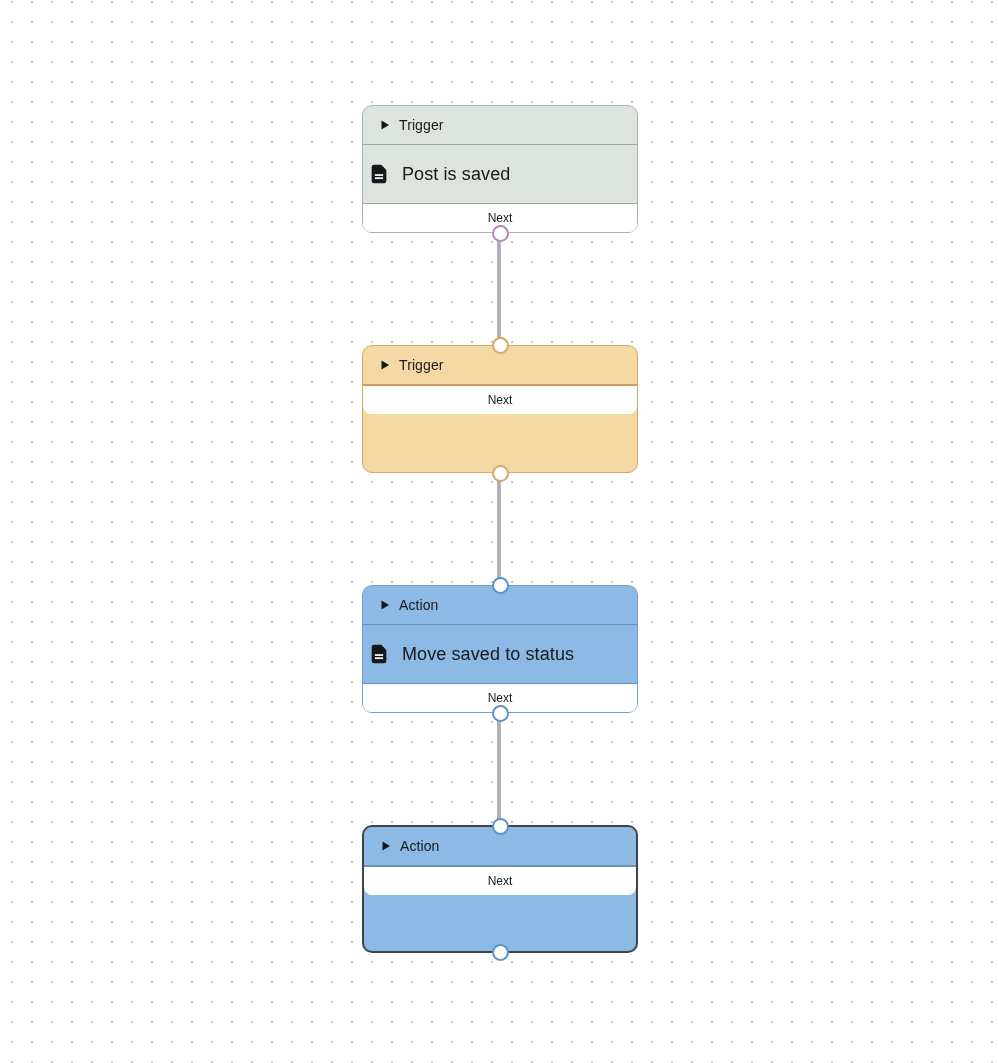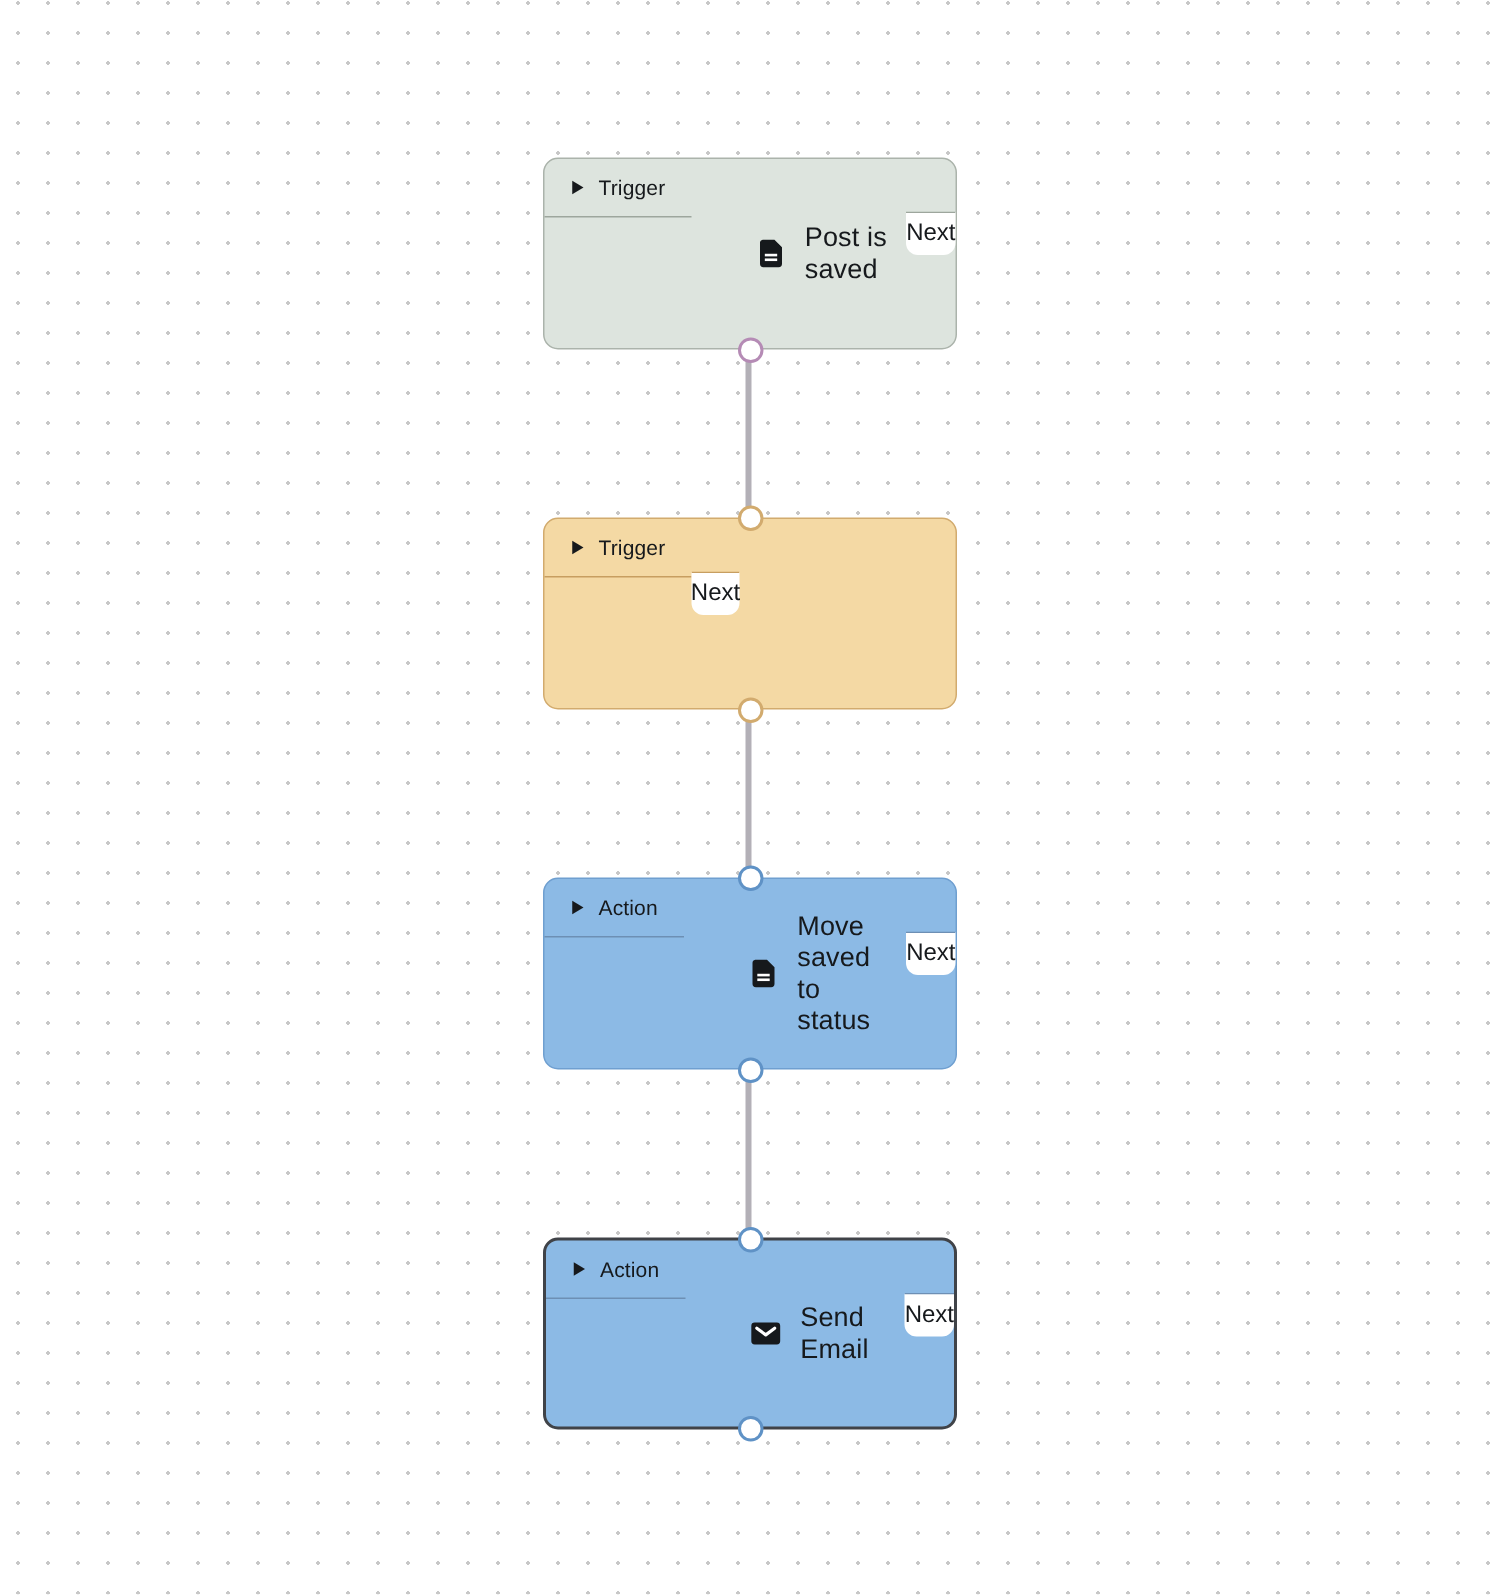--- a/index.html
+++ b/index.html
@@ -23,21 +23,21 @@
     z-index: 0;
   }
 
   .node {
     position: absolute;
     left: 362px;
     width: 276px;
     height: 128px;
     box-sizing: border-box;
     display: flex;
-    flex-direction: row;
+    flex-direction: column;
     background: var(--fill, #ddd);
     border: 1.5px solid var(--border, #999);
     border-radius: 10px;
     z-index: 1;
   }
   .node.selected { border-width: 2px; }
 
   .node-header {
     height: 39px;
     flex: 0 0 39px;
@@ -54,35 +54,33 @@
 
   .node-body {
     flex: 1 1 auto;
     display: flex;
     align-items: center;
     gap: 12px;
     padding: 0 5px;
     box-sizing: border-box;
     font-size: 18px;
     letter-spacing: 0.1px;
-    margin-left: 37px;
   }
   .node-body .body-icon { display: flex; align-items: center; }
 
   .node-footer {
     flex: 0 0 28px;
     height: 28px;
     background: #ffffff;
     border-top: 1px solid var(--divider, #888);
     border-radius: 0 0 8px 8px;
     display: flex;
     align-items: center;
     justify-content: center;
-    font-size: 16px;
-    margin-top: 35px;
+    font-size: 12px;
   }
 
   .handle {
     position: absolute;
     left: 50%;
     width: 17px;
     height: 17px;
     margin-left: -8.5px;
     box-sizing: border-box;
     border-radius: 50%;
@@ -171,29 +169,20 @@
 
   <div class="node selected" style="top: 825px; --fill: #8cbae5; --border: #404348; --divider: #6d8fb4; --handle-top: #5f92c6; --handle-bottom: #5f92c6;">
     <div class="node-header">
       <span class="tri">
         <svg width="10" height="10" viewBox="0 0 10 10">
             <path d="M1.5 0.5 L9 5 L1.5 9.5 Z" fill="#16191c"></path>
           </svg>
       </span>
       <span>Action</span>
     </div>
-    <div class="node-body">
-      <span class="body-icon">
-        <svg width="23" height="22" viewBox="0 0 24 24">
-          <rect x="1.5" y="4" width="21" height="16" rx="2.5" fill="#16191c"></rect>
-          <path d="M5.5 8.2 L12 13 L18.5 8.2" stroke="#ffffff" stroke-width="2.3" fill="none" stroke-linecap="round" stroke-linejoin="round"></path>
-        </svg>
-      </span>
-      <span>Send Email</span>
-    </div>
     <div class="node-footer">
       <span>Next</span>
     </div>
     <div class="handle top"></div>
     <div class="handle bottom"></div>
   </div>
 
 </div>
 
 </body></html>

